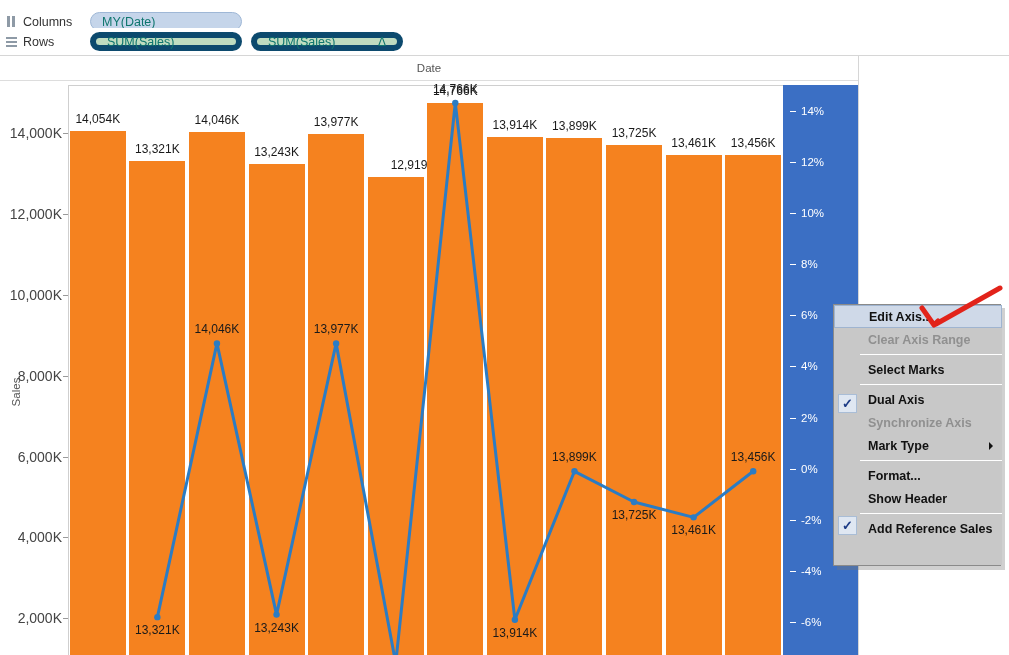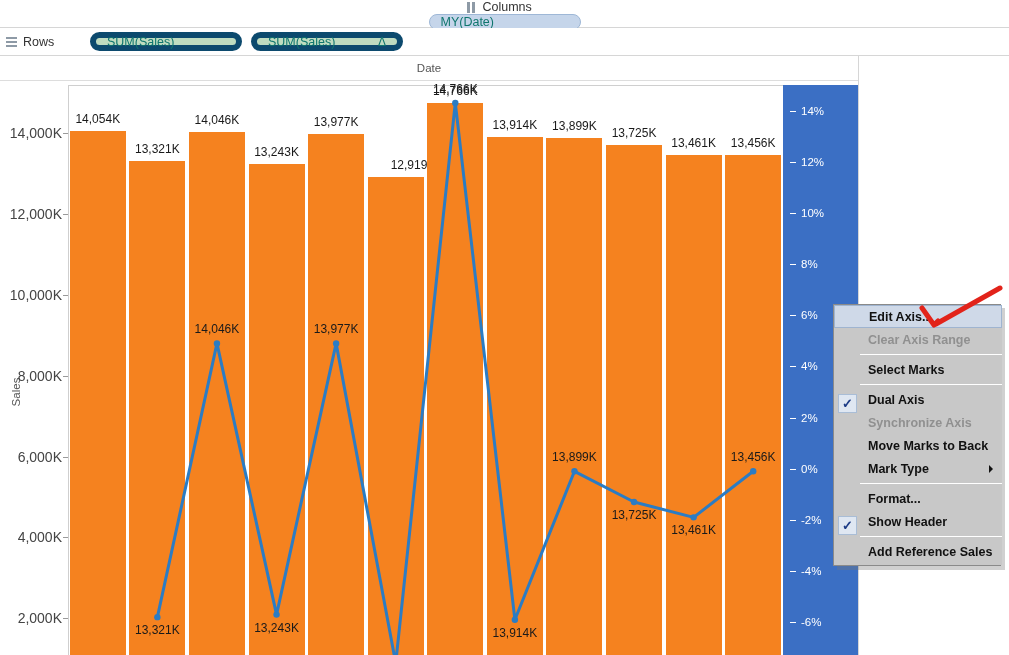--- a/index.html
+++ b/index.html
@@ -6,21 +6,21 @@
   body{
     width:1009px;height:655px;overflow:hidden;position:relative;
     background:#ffffff;
     font-family:"Liberation Sans", sans-serif;
     font-size:12px;color:#333;
   }
 
   
   .shelf{position:absolute;left:0;width:1009px;height:27px;background:#ffffff;
          border-bottom:1px solid #d6d6d6;display:flex;align-items:center;}
-  .shelf.columns{top:0;flex-direction:column;}
+  .shelf.columns{top:8px;}
   .shelf.rows{top:28px;}
   .shelf-label{width:84px;padding-left:6px;display:flex;align-items:center;
                gap:6px;color:#333;font-size:12.5px;}
   .shelf-grip{display:inline-block;width:11px;height:11px;position:relative;}
   .shelf-grip i{position:absolute;background:#8e9aa6;}
   .grip-col i:nth-child(1){left:1px;top:0;width:3px;height:11px;}
   .grip-col i:nth-child(2){left:6px;top:0;width:3px;height:11px;}
   .grip-row i{left:0;width:11px;height:2px;}
   .grip-row i:nth-child(1){top:1px;}
   .grip-row i:nth-child(2){top:5px;}
@@ -262,23 +262,20 @@
           <span>Select Marks</span>
         </div>
         <div class="ctx-sep"></div>
         <div class="ctx-item">
           <span>Dual Axis</span>
         </div>
         <div class="ctx-item disabled">
           <span>Synchronize Axis</span>
         </div>
         <div class="ctx-item">
-          <span>Move Marks to Back</span>
-        </div>
-        <div class="ctx-item">
           <span>Mark Type</span>
           <span class="ctx-arrow"></span>
         </div>
         <div class="ctx-sep"></div>
         <div class="ctx-item">
           <span>Format...</span>
         </div>
         <div class="ctx-item">
           <span>Show Header</span>
         </div>

